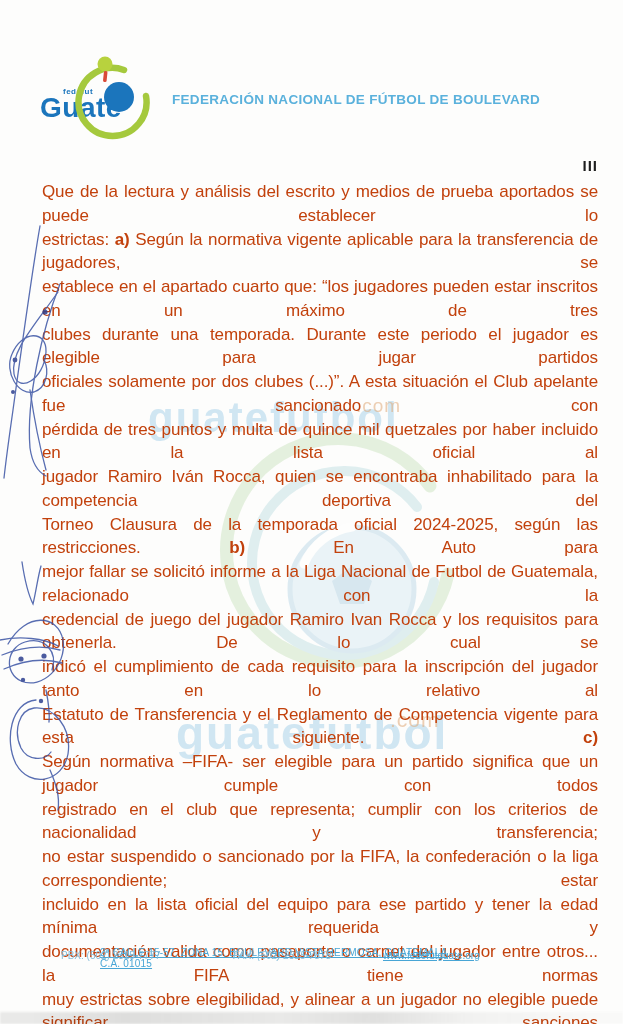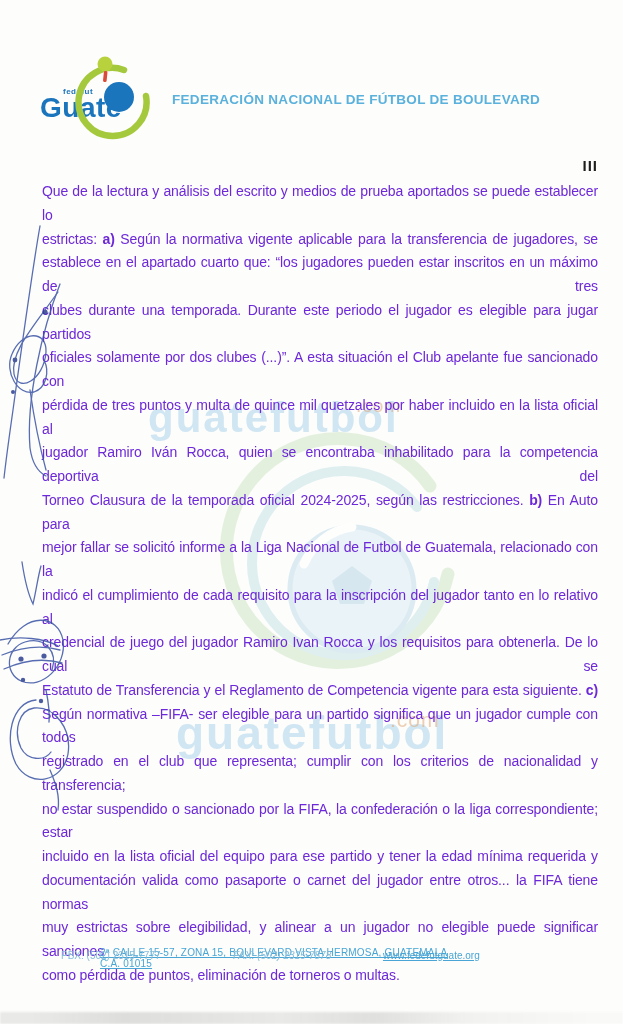--- a/index.html
+++ b/index.html
@@ -30,22 +30,22 @@
   .logo-main { position:absolute; left:0px; top:38px; font-size:28px; font-weight:bold;
                color:#1b75bc; letter-spacing:0.5px; }
   .logo-mark { position:absolute; left:0; top:0; }
   .org-title { position:absolute; left:172px; top:92px; font-size:13.5px; font-weight:bold;
                color:#5ab1dc; letter-spacing:0.3px; white-space:nowrap; }
 
   
   .doc-body { position:absolute; top:152px; left:42px; width:556px; z-index:1; }
   .sec-heading { text-align:right; font-size:15px; font-weight:bold; color:#1d1d1d;
                  height:28px; line-height:28px; letter-spacing:1px; }
-  .line { font-size:14px; line-height:23.75px; letter-spacing:-0.1px;
-          text-align:justify; text-align-last:justify; color:#6d28d9; }
+  .line { font-size:17px; line-height:23.75px; letter-spacing:-0.1px;
+          text-align:justify; text-align-last:justify; color:#c2410c; }
   .line.last { text-align-last:left; }
   .line .b { font-weight:bold; }
 
   
   .footer { position:absolute; left:0; top:0; width:623px; z-index:1;
             color:#4aa6d6; font-size:10px; }
   .footer-address { position:absolute; left:100px; top:947px; width:356px;
                     text-align:left; letter-spacing:0.2px; color:#48a5d5;text-decoration:underline; }
   .footer-pbx { position:absolute; left:61px;  top:950px; color:#84bcd9; }
   .footer-fax { position:absolute; left:233px; top:950px; color:#84bcd9;font-style:italic; }
@@ -103,22 +103,22 @@
     <div class="sec-lines">
         <div class="line"><span>Que de la lectura y análisis del escrito y medios de prueba aportados se puede establecer lo</span></div>
         <div class="line"><span>estrictas: </span><span class="b">a)</span><span> Según la normativa vigente aplicable para la transferencia de jugadores, se</span></div>
         <div class="line"><span>establece en el apartado cuarto que: “los jugadores pueden estar inscritos en un máximo de tres</span></div>
         <div class="line"><span>clubes durante una temporada. Durante este periodo el jugador es elegible para jugar partidos</span></div>
         <div class="line"><span>oficiales solamente por dos clubes (...)”. A esta situación el Club apelante fue sancionado con</span></div>
         <div class="line"><span>pérdida de tres puntos y multa de quince mil quetzales  por haber incluido en la lista oficial al</span></div>
         <div class="line"><span>jugador Ramiro Iván Rocca, quien se encontraba inhabilitado para la competencia deportiva del</span></div>
         <div class="line"><span>Torneo Clausura de la temporada oficial 2024-2025, según las restricciones. </span><span class="b">b)</span><span> En Auto para</span></div>
         <div class="line"><span>mejor fallar se solicitó informe a la Liga Nacional de Futbol de Guatemala, relacionado con la</span></div>
+        <div class="line"><span>credencial de juego del jugador Ramiro Ivan Rocca y los requisitos para obtenerla. De lo cual se</span></div>
         <div class="line"><span>indicó el cumplimiento de cada requisito para la inscripción del jugador tanto en lo relativo al</span></div>
-        <div class="line"><span>credencial de juego del jugador Ramiro Ivan Rocca y los requisitos para obtenerla. De lo cual se</span></div>
         <div class="line"><span>Estatuto de Transferencia y el Reglamento de Competencia vigente para esta siguiente. </span><span class="b">c)</span></div>
         <div class="line"><span>Según normativa –FIFA- ser elegible para un partido significa que un jugador cumple con todos</span></div>
         <div class="line"><span>registrado en el club que representa; cumplir con los criterios de nacionalidad y transferencia;</span></div>
         <div class="line"><span>no estar suspendido o sancionado por la FIFA, la confederación o la liga correspondiente; estar</span></div>
         <div class="line"><span>incluido en la lista oficial del equipo para ese partido y tener la edad mínima requerida y</span></div>
         <div class="line"><span>documentación valida como pasaporte o carnet del jugador entre otros... la FIFA tiene normas</span></div>
         <div class="line"><span>muy estrictas sobre elegibilidad, y alinear a un jugador no elegible puede significar sanciones</span></div>
         <div class="line last"><span>como pérdida de puntos, eliminación de torneros o multas.</span></div>
       </div>
 

